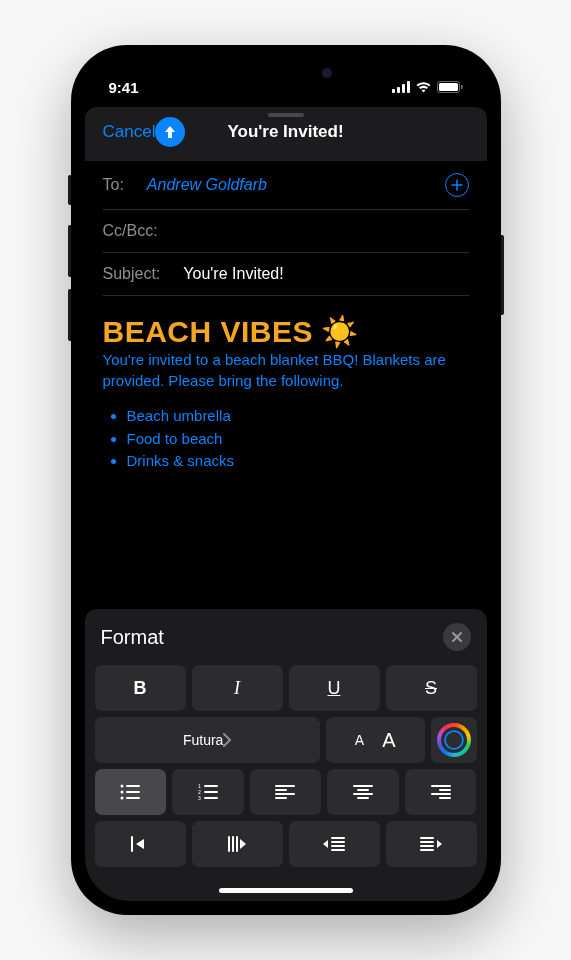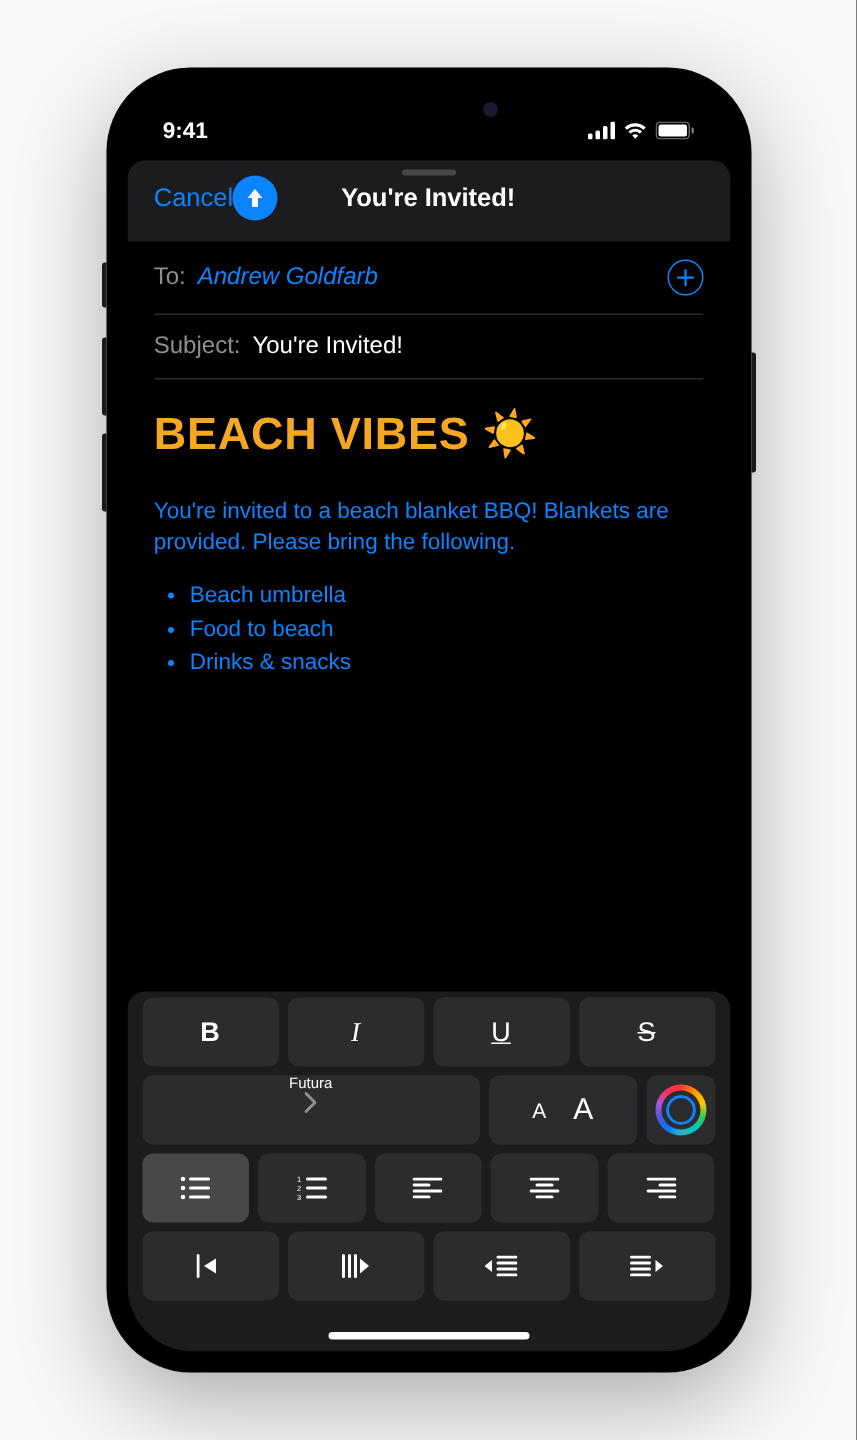--- a/index.html
+++ b/index.html
@@ -149,21 +149,21 @@
     .compose-area {
       background: #000;
       padding: 0 18px;
     }
     .field-row {
       display: flex;
       align-items: center;
       padding: 12px 0;
       border-bottom: 0.5px solid #2c2c2e;
       font-size: 16px;
-      gap: 8px;
+      gap: 23px;
     }
     .field-label {
       color: #8e8e93;
     }
     .field-value-blue {
       color: #0a84ff;
       font-style: italic;
     }
     .field-value-white {
       color: #fff;
@@ -180,21 +180,21 @@
       color: #0a84ff;
     }
     .email-body {
       padding: 18px 0;
     }
     .body-heading {
       color: #f5a623;
       font-size: 30px;
       font-weight: 800;
       letter-spacing: 0.5px;
-      margin-bottom: 23px;
+      margin-bottom: 0;
       font-family: Futura, "Trebuchet MS", Arial, sans-serif;
     }
     .body-text {
       color: #0a84ff;
       font-size: 15px;
       line-height: 1.4;
       margin-bottom: 14px;
       font-family: Futura, "Trebuchet MS", Arial, sans-serif;
     }
     .body-list {
@@ -253,24 +253,23 @@
       color: #fff;
       height: 46px;
       font-size: 18px;
     }
     .fmt-btn.active {
       background: #48484a;
     }
     .flex1 { flex: 1; }
     .flex2 { flex: 2; }
     .font-btn {
-      justify-content: flex-start;
+      justify-content: center;
       padding: 0 14px;
-      font-size: 10px;
-      flex-direction: column;
+      font-size: 14px;
     }
     .size-btn {
       gap: 18px;
     }
     .size-btn .small-a { font-size: 14px; }
     .size-btn .big-a { font-size: 20px; }
     .color-ring {
       width: 34px;
       height: 34px;
       border-radius: 50%;
@@ -342,36 +341,47 @@
       <div class="field-row">
         <span class="field-label">To:</span>
         <span class="field-value-blue">Andrew Goldfarb</span>
         <div class="add-contact">
           <svg width="12" height="12" viewBox="0 0 12 12">
               <path d="M6 1 L6 11 M1 6 L11 6" stroke="#0a84ff" stroke-width="1.5" stroke-linecap="round"></path>
             </svg>
         </div>
       </div>
       <div class="field-row">
+        <span class="field-label">Cc/Bcc:</span>
+      </div>
+      <div class="field-row">
         <span class="field-label">Subject:</span>
         <span class="field-value-white">You're Invited!</span>
       </div>
 
       <div class="email-body">
         <div class="body-heading">BEACH VIBES ☀️</div>
         <div class="body-text">You're invited to a beach blanket BBQ! Blankets are provided. Please bring the following.</div>
         <ul class="body-list">
           <li>Beach umbrella</li>
           <li>Food to beach</li>
           <li>Drinks &amp; snacks</li>
         </ul>
       </div>
     </div>
 
     <div class="format-panel">
+      <div class="format-header">
+        <span class="format-title">Format</span>
+        <div class="close-btn">
+          <svg width="12" height="12" viewBox="0 0 12 12">
+              <path d="M2 2 L10 10 M10 2 L2 10" stroke="#9a9a9e" stroke-width="2" stroke-linecap="round"></path>
+            </svg>
+        </div>
+      </div>
       <div class="format-grid">
         <div class="grid-row">
           <div class="fmt-btn flex1" style="font-weight:700">B</div>
           <div class="fmt-btn flex1" style="font-style:italic;font-family:serif">I</div>
           <div class="fmt-btn flex1" style="text-decoration:underline">U</div>
           <div class="fmt-btn flex1" style="text-decoration:line-through">S</div>
         </div>
         <div class="grid-row">
           <div class="fmt-btn flex2 font-btn">
             <span>Futura</span>

